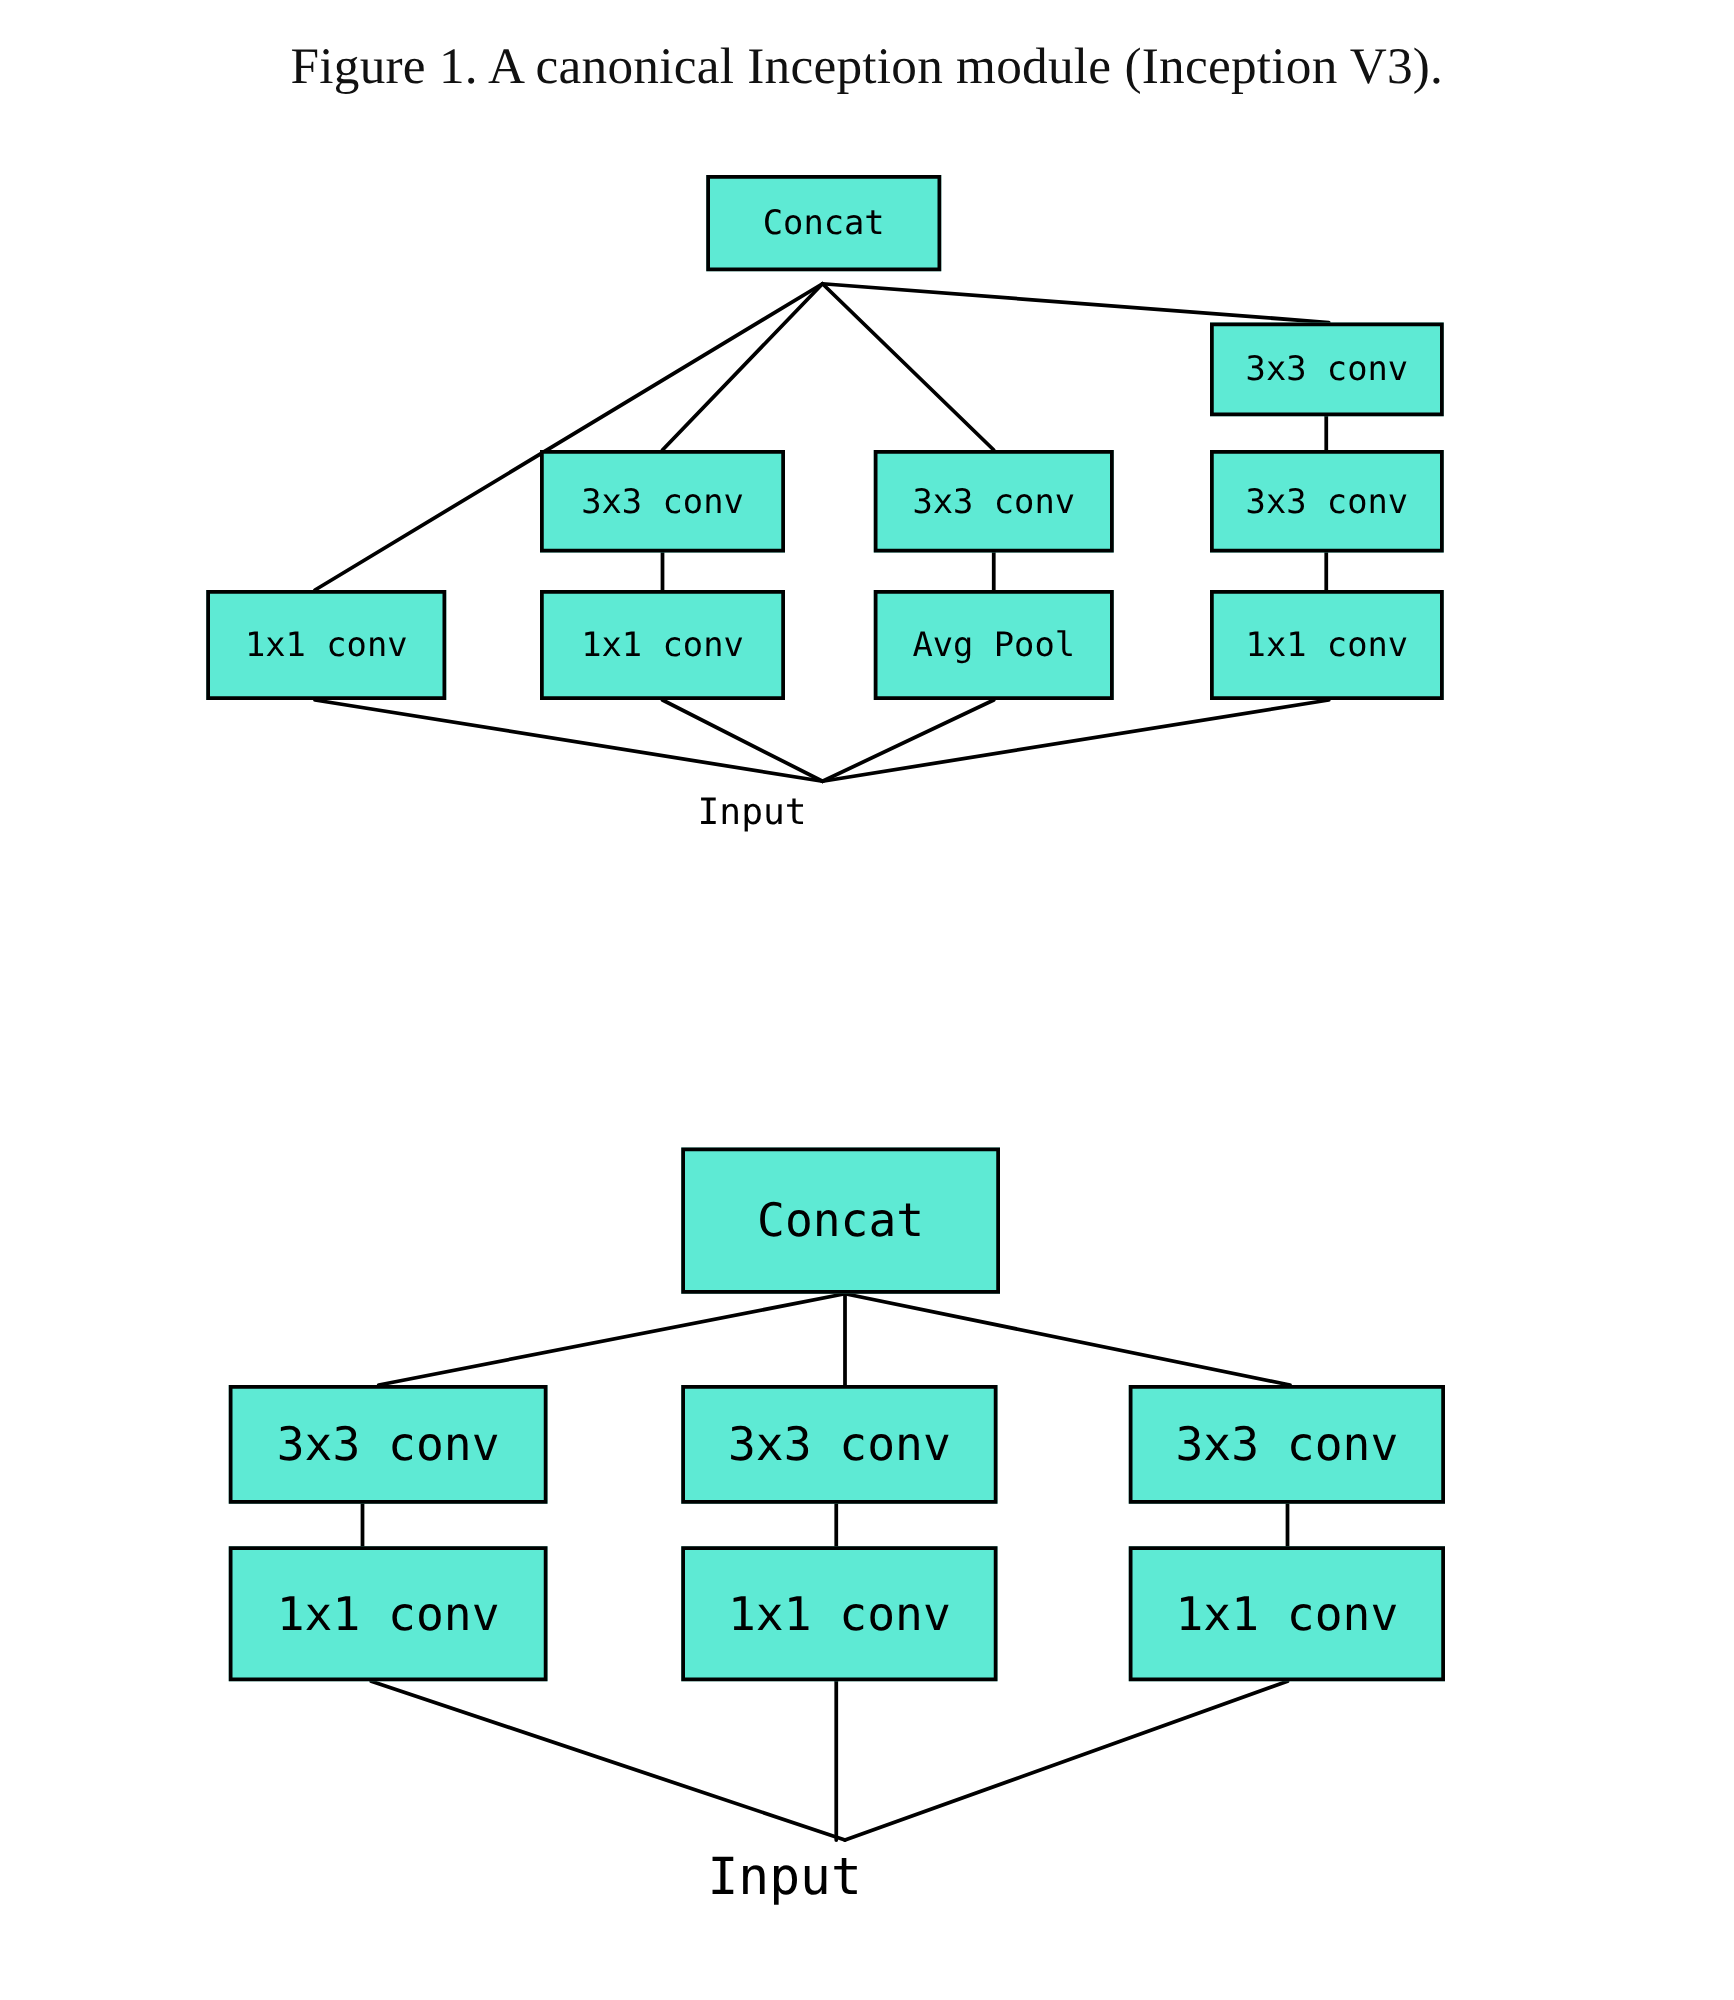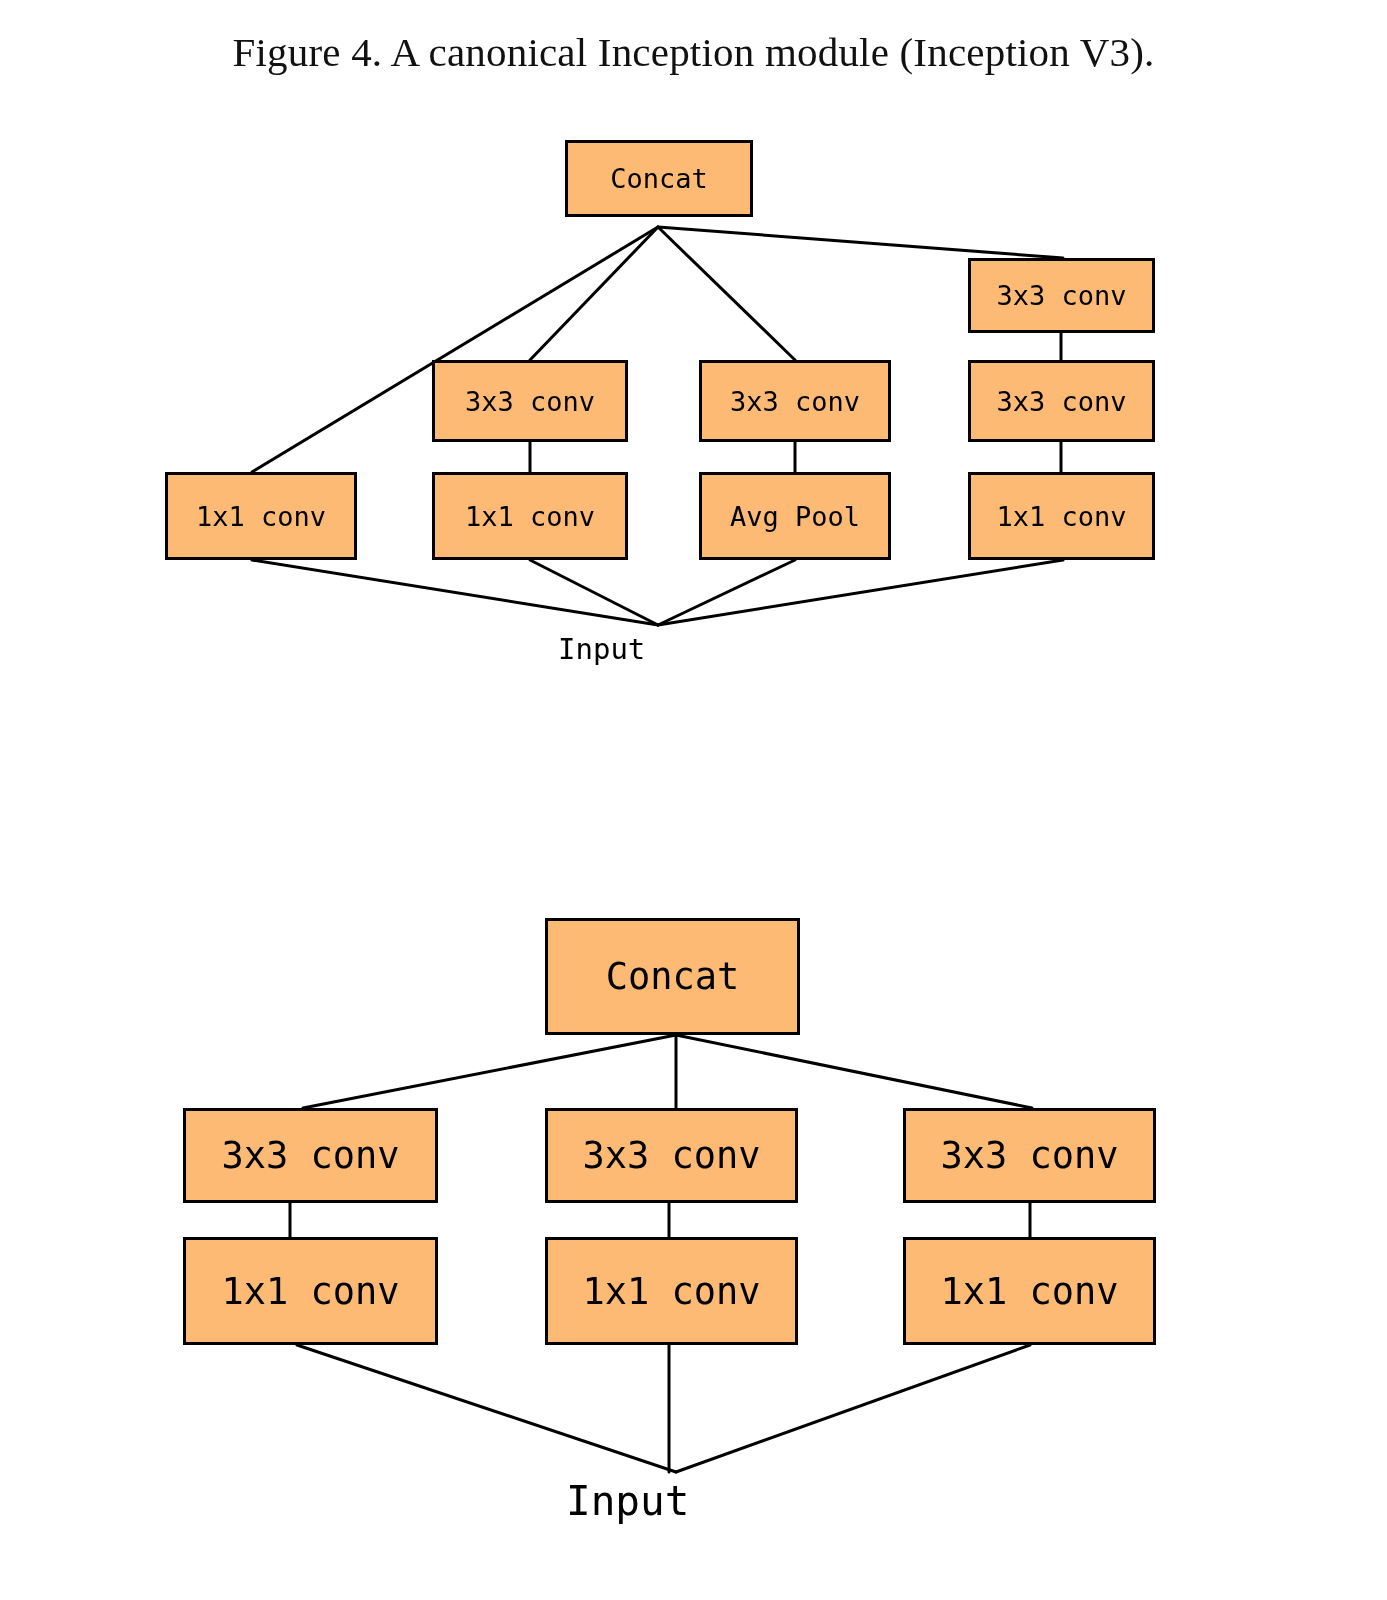--- a/index.html
+++ b/index.html
@@ -49,21 +49,21 @@
     left: 0;
     top: 0;
     width: 1387px;
     height: 100%;
     overflow: visible;
   }
 
   .node {
     position: absolute;
     box-sizing: border-box;
-    background: #fdba74;
+    background: #5eead4;
     border: 3px solid #000000;
     display: flex;
     align-items: center;
     justify-content: center;
     font-family: "DejaVu Sans Mono", "Liberation Mono", monospace;
     color: #000000;
     white-space: pre;
     z-index: 2;
   }
   #figure-1 .node { font-size: 27px; }
@@ -77,21 +77,21 @@
     z-index: 2;
   }
   #figure-1 .freetext { font-size: 29px; }
   #figure-2 .freetext { font-size: 41px; }
 </style>
 </head>
 <body>
 
 <div class="page">
 
-  <div class="caption" id="caption-fig1">Figure 4. A canonical Inception module (Inception V3).</div>
+  <div class="caption" id="caption-fig1">Figure 1. A canonical Inception module (Inception V3).</div>
 
   <div class="figure" id="figure-1">
 
     <svg class="edges" viewBox="0 0 1387 570" preserveAspectRatio="none">
       <g stroke="#000000" stroke-width="3" fill="none" stroke-linecap="round">
 
         <line x1="658" y1="107" x2="252" y2="352"></line>
         <line x1="658" y1="107" x2="530" y2="240"></line>
         <line x1="658" y1="107" x2="795" y2="240"></line>
         <line x1="658" y1="107" x2="1063" y2="138"></line>

